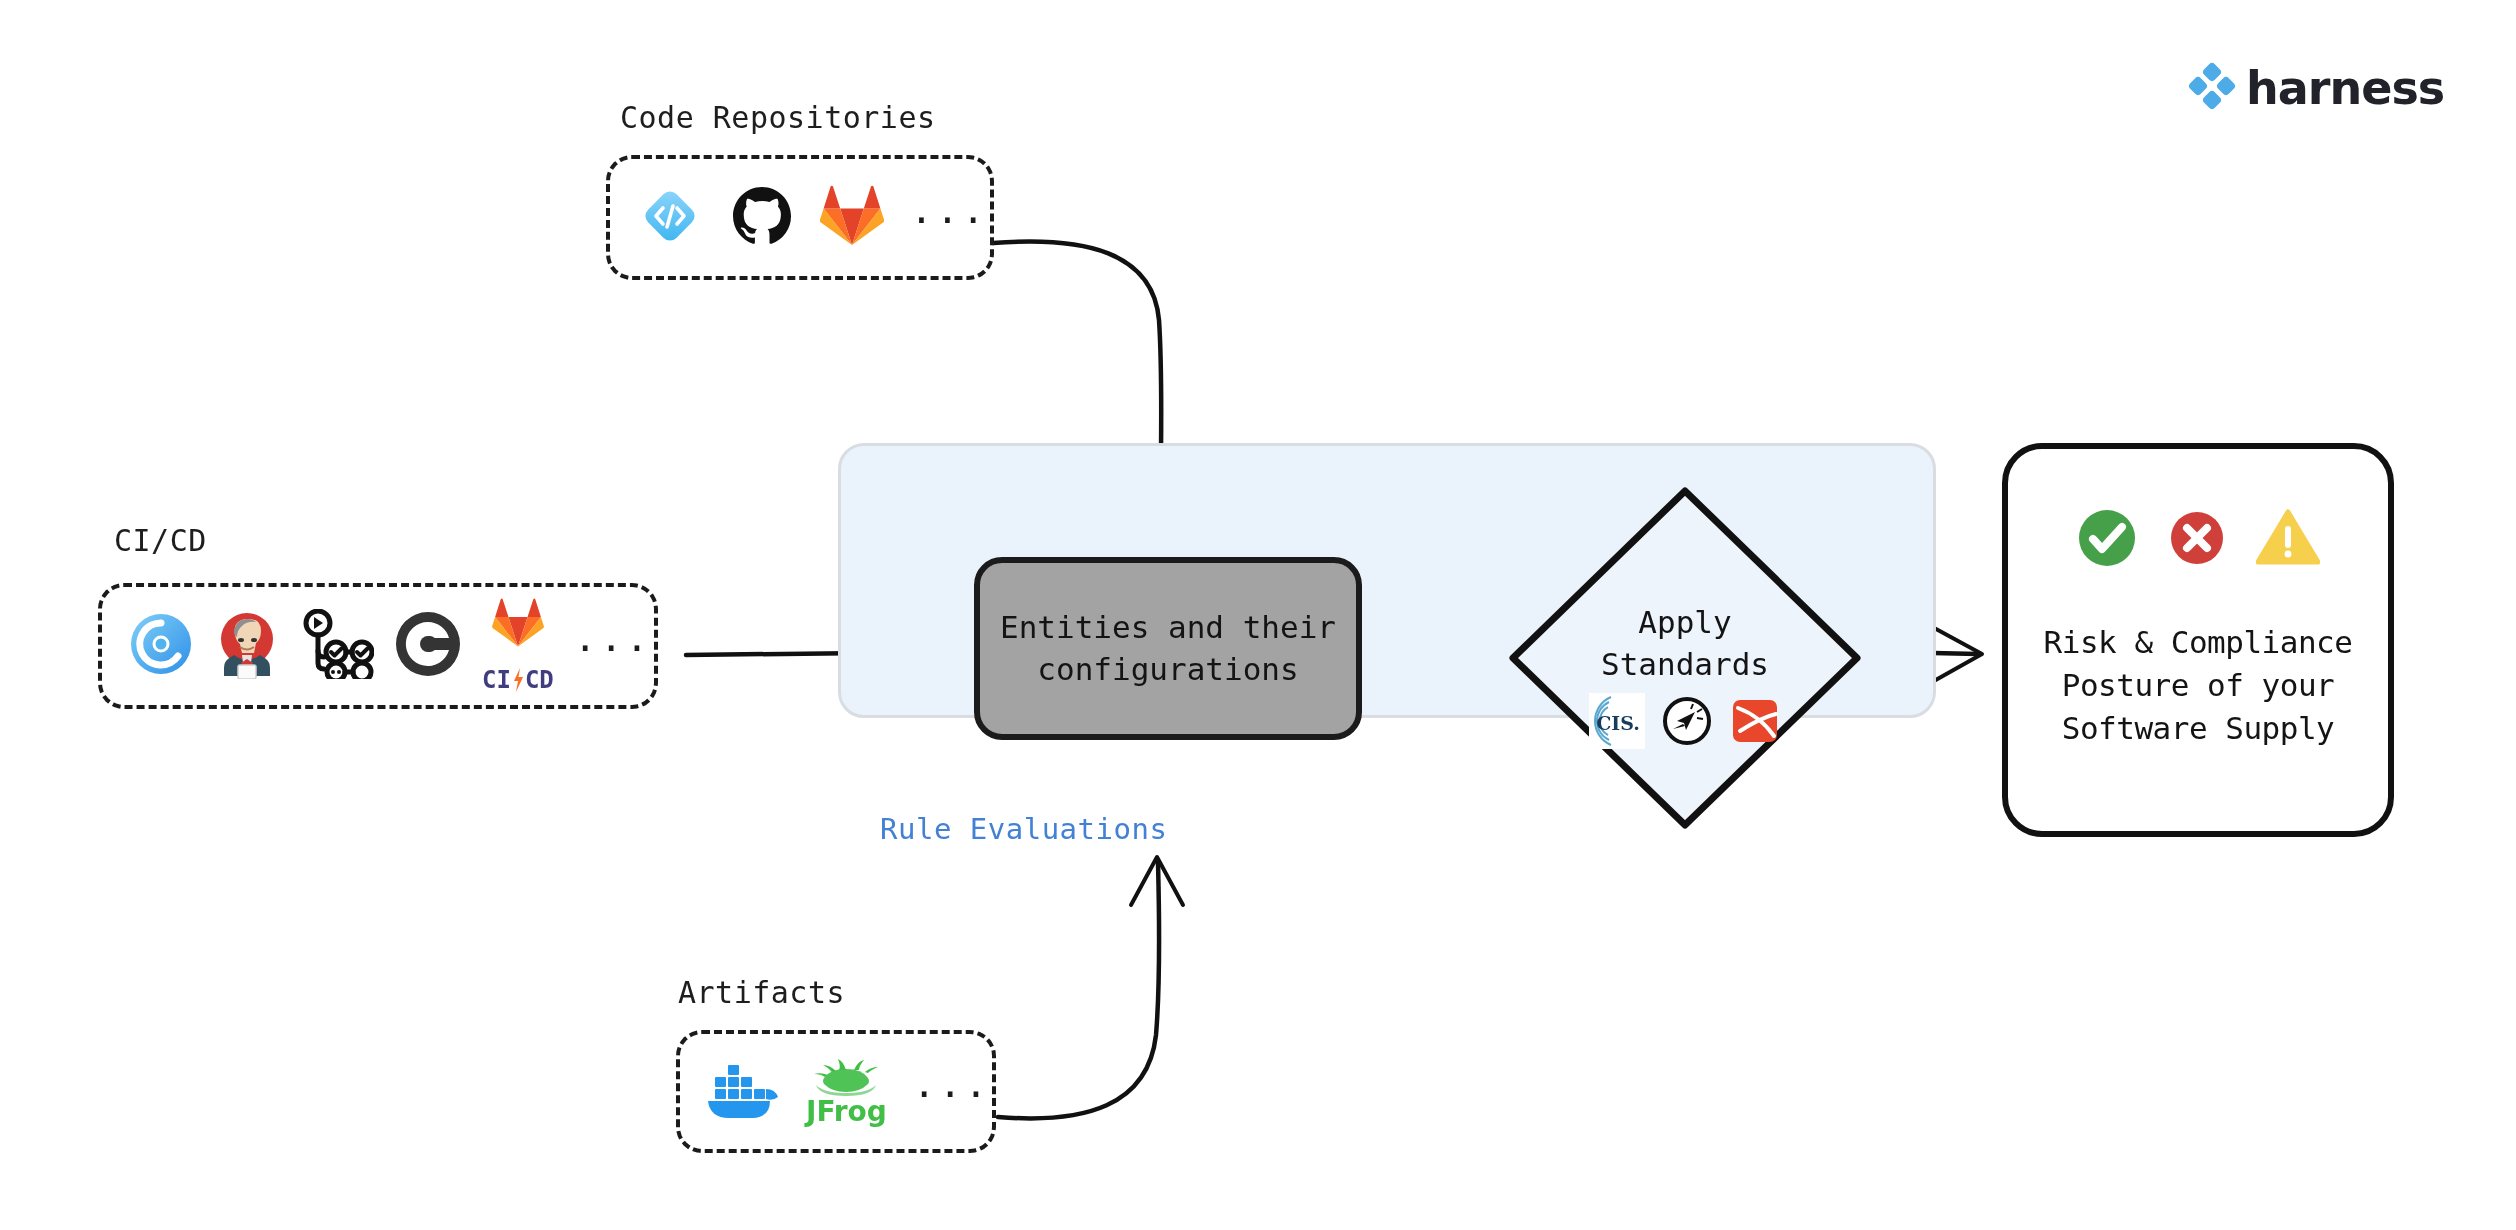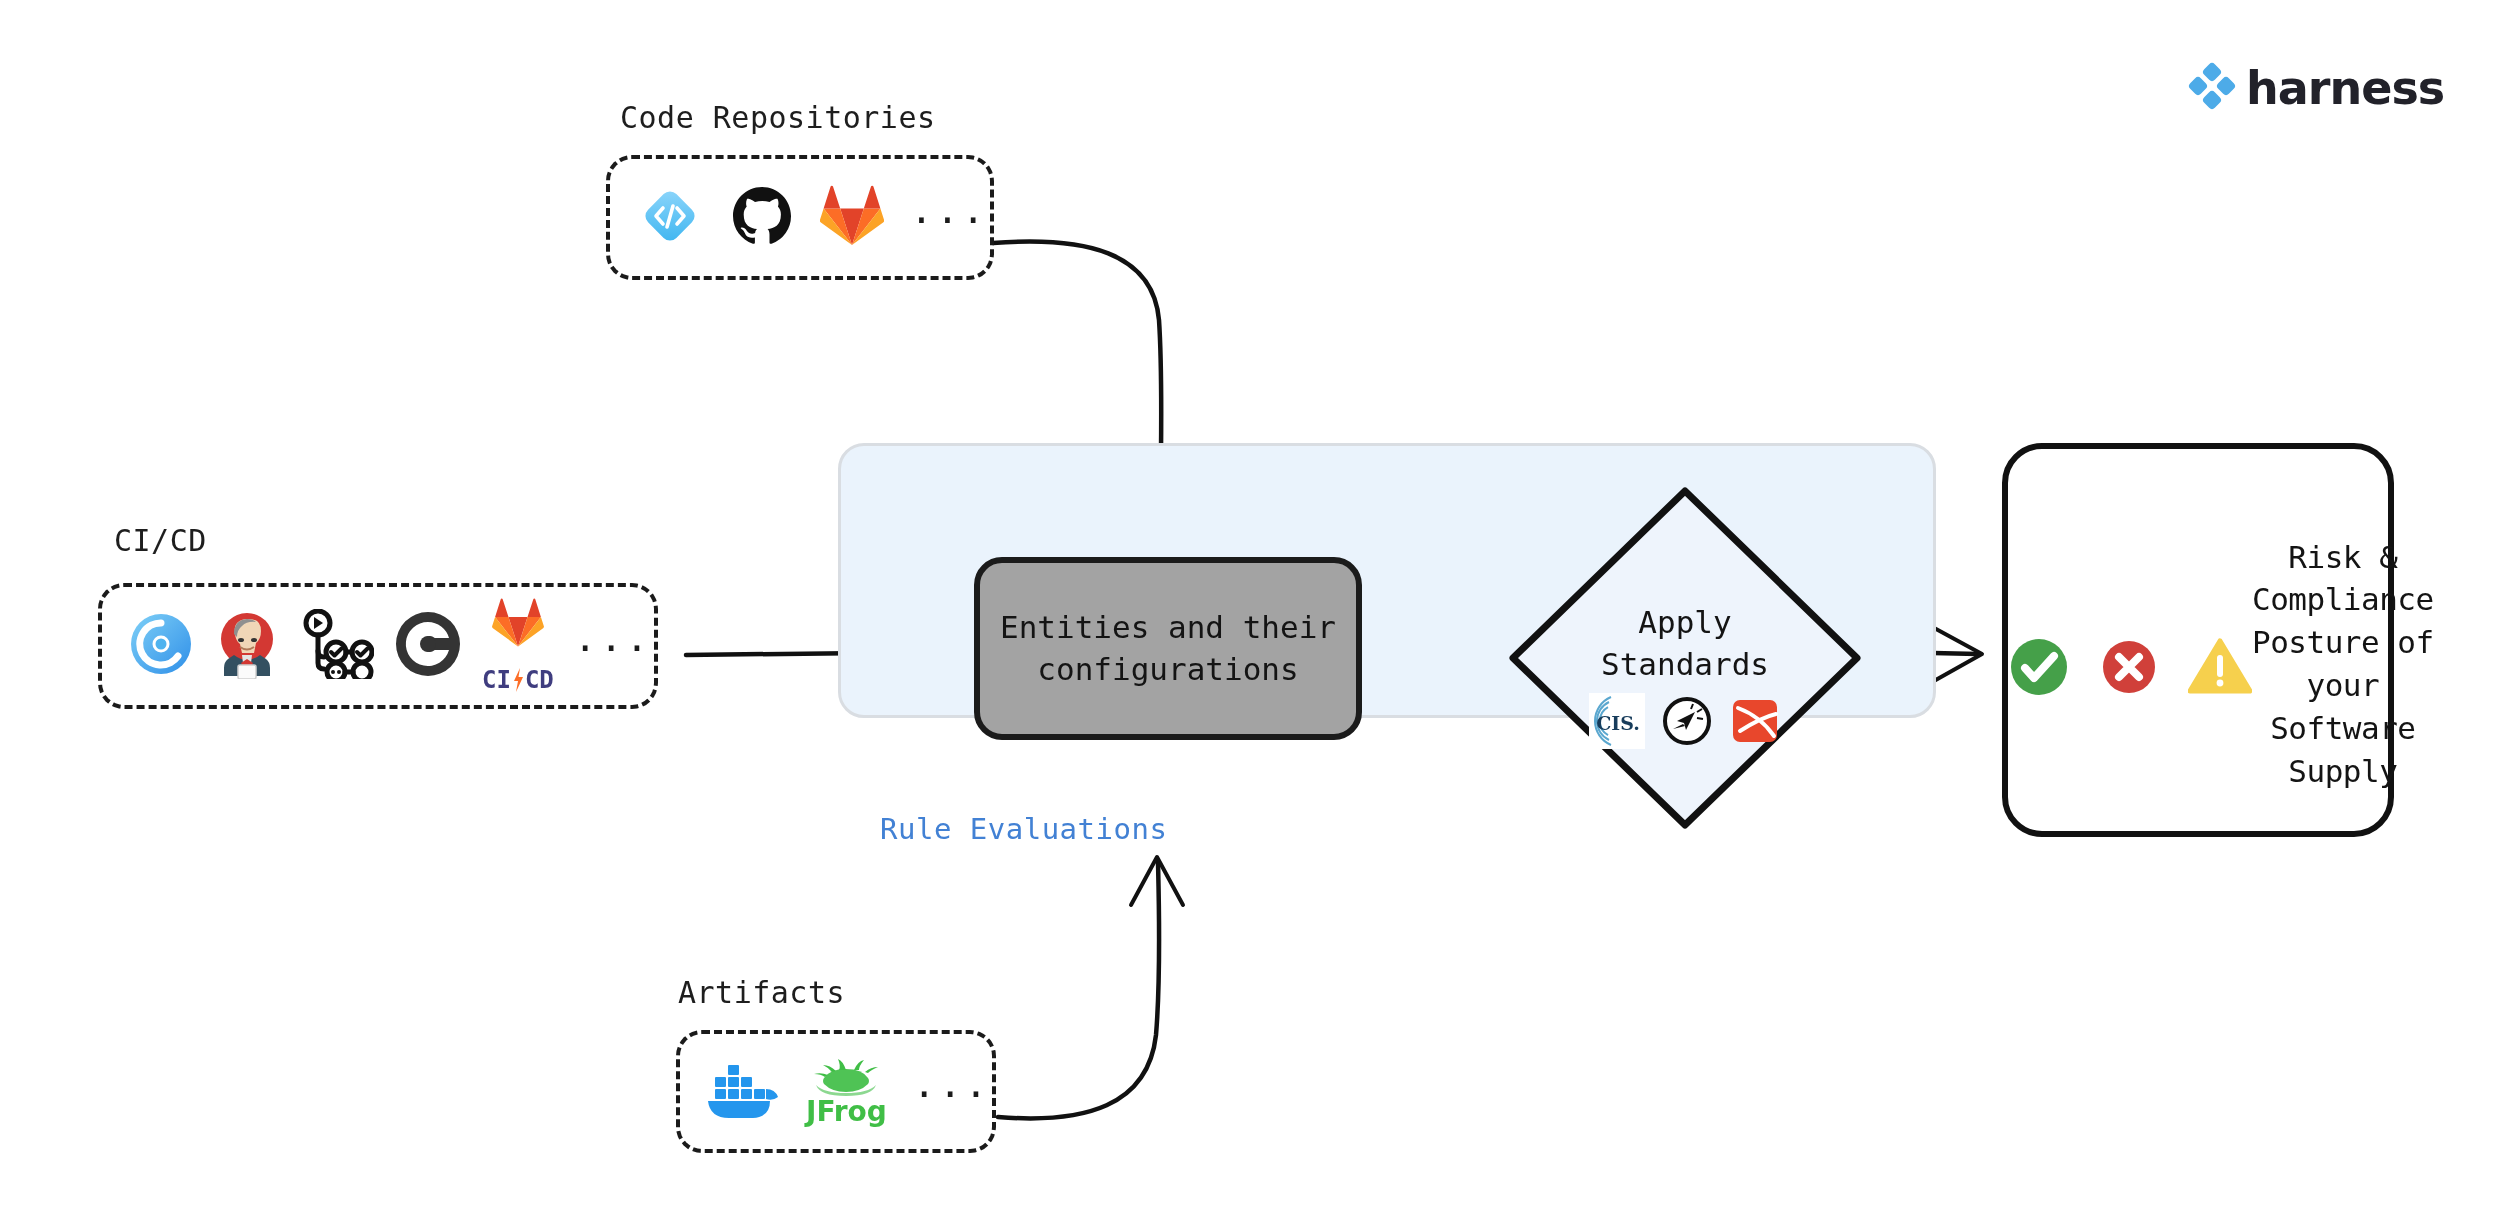--- a/index.html
+++ b/index.html
@@ -119,20 +119,21 @@
 
   
   #output-box {
     left: 2002px; top: 443px;
     width: 392px; height: 394px;
     border: 6px solid #111111;
     border-radius: 40px;
     background: #ffffff;
     box-sizing: border-box;
     display: flex;
+    flex-direction: column;
     align-items: center;
   }
   #output-icons {
     display: flex; gap: 28px; align-items: center;
     margin-top: 58px;
   }
   #output-text {
     margin-top: 48px;
     font-size: 31px;
     line-height: 1.38;

